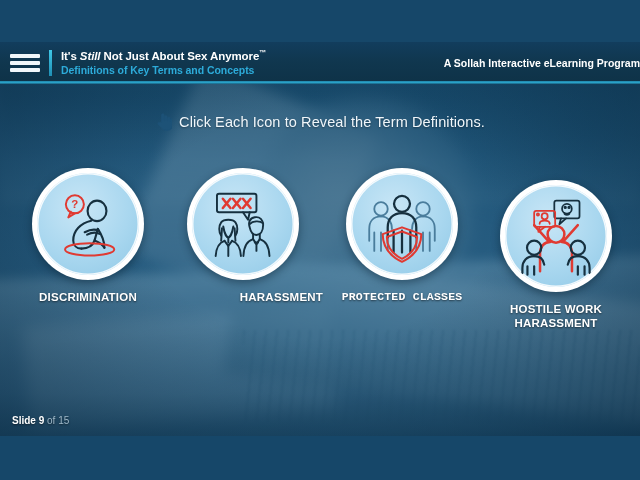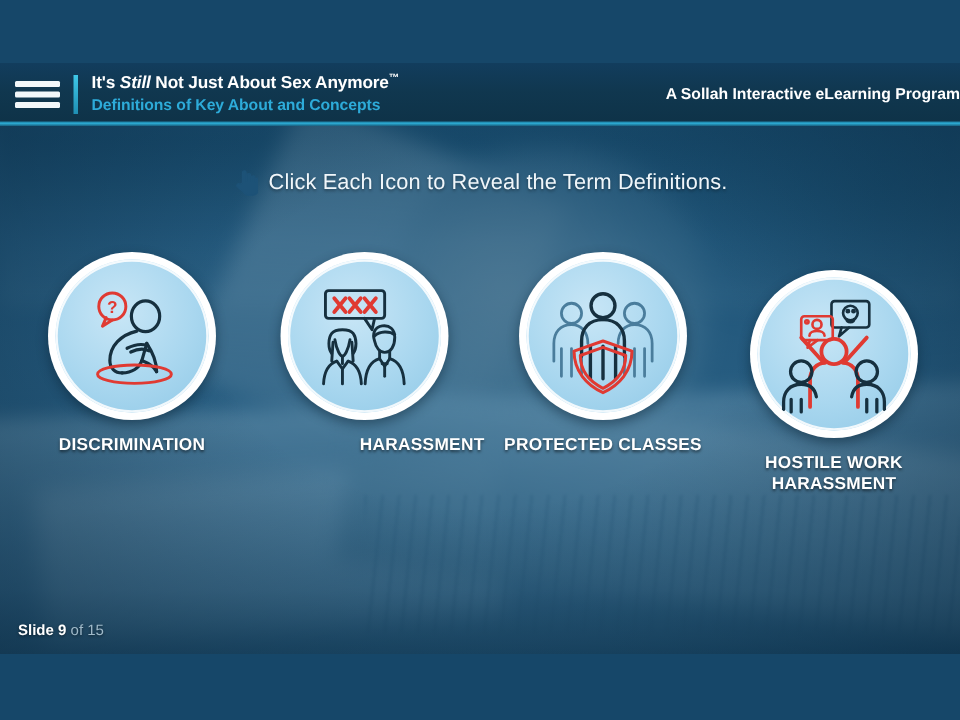--- a/index.html
+++ b/index.html
@@ -237,21 +237,21 @@
     height: 180px;
     z-index: 10;
   }
   .term {
     position: absolute;
     width: 160px;
     text-align: center;
   }
   .term-1 { left: 8px;   top: 0; }
   .term-2 { left = 0; left: 163px; top: 0; text-align: right; }
-  .term-3 { left: 322px; top: 0; }
+  .term-3 { left: 322px; top: 0; font-family: Liberation Mono, monospace; }
   .term-4 { left: 476px; top: 12px; }
 
   .circle {
     width: 112px; height: 112px;
     margin: 0 auto;
     border-radius: 50%;
     background: #ffffff;
     padding: 5px;
     box-shadow: 0 3px 8px rgba(6,28,45,0.45);
     cursor: pointer;
@@ -320,21 +320,21 @@
 
   <div class="header">
     <div class="hamburger">
       <span></span>
         <span></span>
         <span></span>
     </div>
     <div class="hdr-divider"></div>
     <div class="hdr-titles">
       <div class="hdr-title"><span>It's </span><i>Still</i><span> Not Just About Sex Anymore</span><sup>™</sup></div>
-      <div class="hdr-sub">Definitions of Key About and Concepts</div>
+      <div class="hdr-sub">Definitions of Key Terms and Concepts</div>
     </div>
     <div class="hdr-right">A Sollah Interactive eLearning Program</div>
   </div>
 
   <div class="instruction">
     <svg class="hand-icon" viewBox="0 0 17 19">
       <g fill="#1d5277" stroke="#1d5277" stroke-width="0.8" stroke-linejoin="round">
         <path d="M6.6 10.2 V3.1 a1.25 1.25 0 0 1 2.5 0 V8.6 h0.6 V5.0 a1.2 1.2 0 0 1 2.4 0 V9.0 h0.6 V6.3 a1.15 1.15 0 0 1 2.3 0 V9.3 h0.5 V7.8 a1.05 1.05 0 0 1 2.1 0 V13.4 c0 2.7 -1.9 4.8 -4.7 4.8 h-2.0 c-2.0 0 -2.9 -0.9 -4.0 -2.5 L3.1 12.3 a1.2 1.2 0 0 1 1.8 -1.55 z"></path>
       </g>
     </svg>

